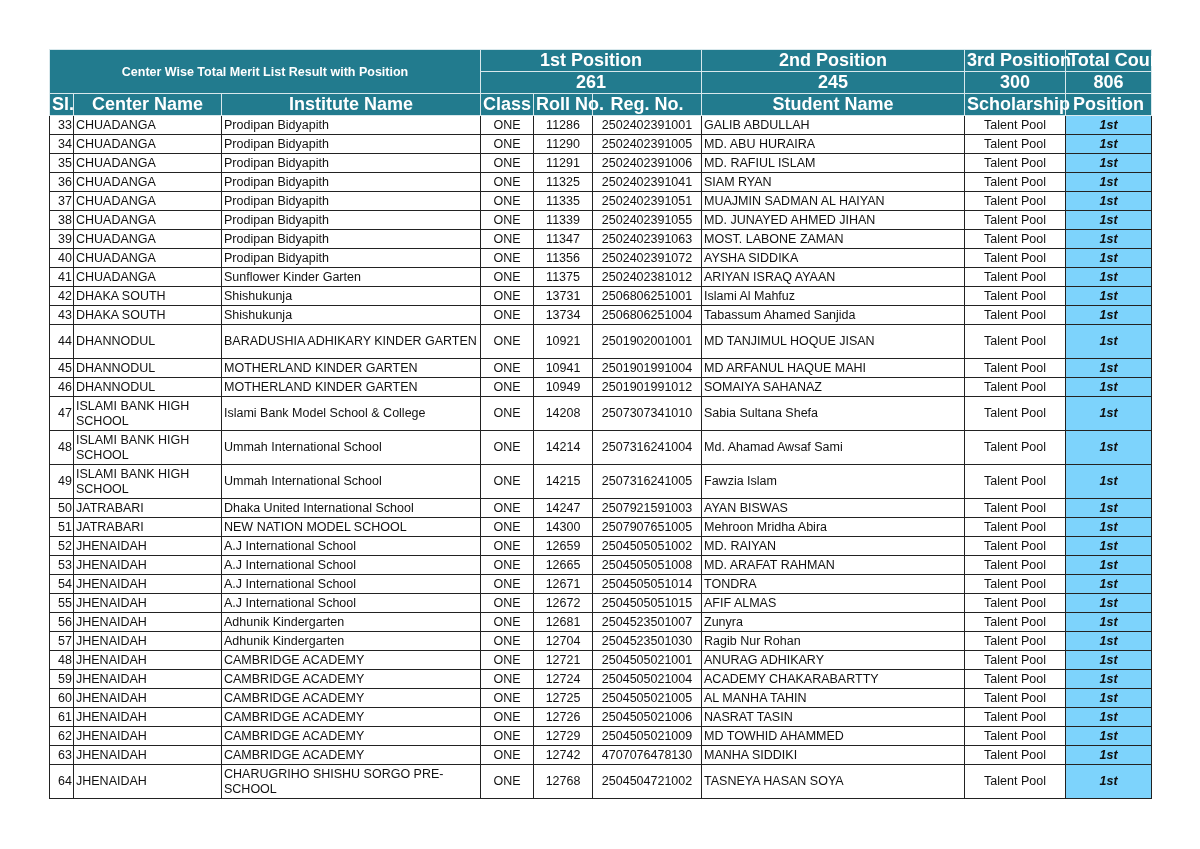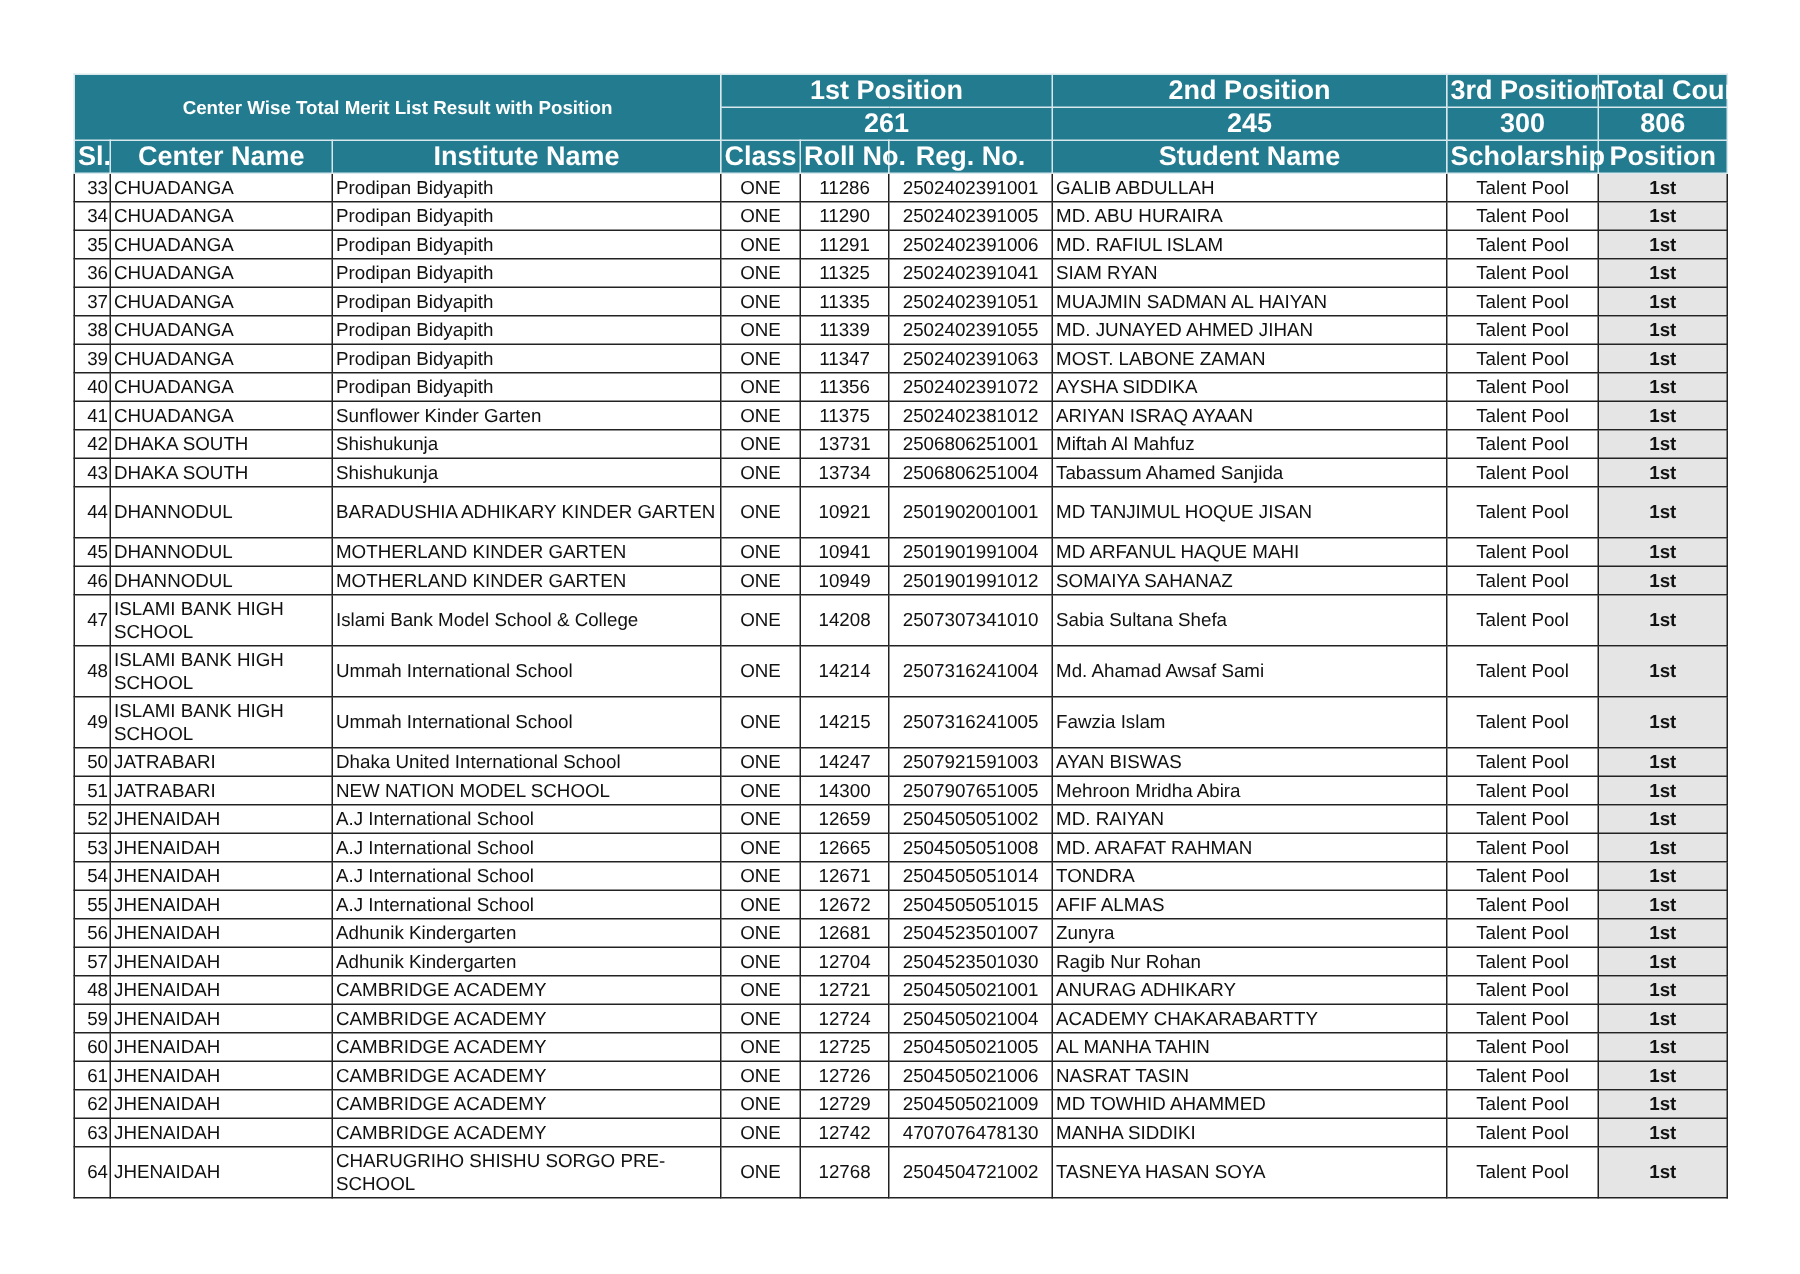--- a/index.html
+++ b/index.html
@@ -14,21 +14,21 @@
   table.merit col.c-student { width:263px; }
   table.merit col.c-sch { width:101px; }
   table.merit col.c-pos { width:86px; }
   thead th { background:#227b8e; color:#ffffff; font-weight:bold; font-size:18px; border:1px solid #d8e8ec; height:18px; padding:0 2px; text-align:center; white-space:nowrap; }
   thead th.title-cell { font-size:12.5px; }
   tbody td { border:1px solid #222; padding:0 2px; height:18px; line-height:15px; white-space:nowrap; overflow:hidden; vertical-align:middle; }
   tbody tr.tall td { height:33px; }
   tbody td.wrap { white-space:normal; }
   td.center { text-align:center; }
   td.sl { text-align:right; padding:0 1px; }
-  td.pos { background:#e5e5e5; font-weight:bold; text-align:center; }
+  td.pos { background:#7dd3fc; font-weight:bold; text-align:center;font-style:italic; }
   table.merit { border:1.5px solid #222; }
 </style>
 </head>
 <body>
 
 <table class="merit">
   <colgroup>
     <col class="c-sl">
       <col class="c-center">
       <col class="c-inst">
@@ -174,21 +174,21 @@
     <td class="pos">1st</td>
   </tr>
 
   <tr>
     <td class="sl">42</td>
     <td class="wrap">DHAKA SOUTH</td>
     <td class="wrap">Shishukunja</td>
     <td class="center">ONE</td>
     <td class="center">13731</td>
     <td class="center">2506806251001</td>
-    <td>Miftah Al Mahfuz</td>
+    <td>Islami Al Mahfuz</td>
     <td class="center">Talent Pool</td>
     <td class="pos">1st</td>
   </tr>
 
   <tr>
     <td class="sl">43</td>
     <td class="wrap">DHAKA SOUTH</td>
     <td class="wrap">Shishukunja</td>
     <td class="center">ONE</td>
     <td class="center">13734</td>

